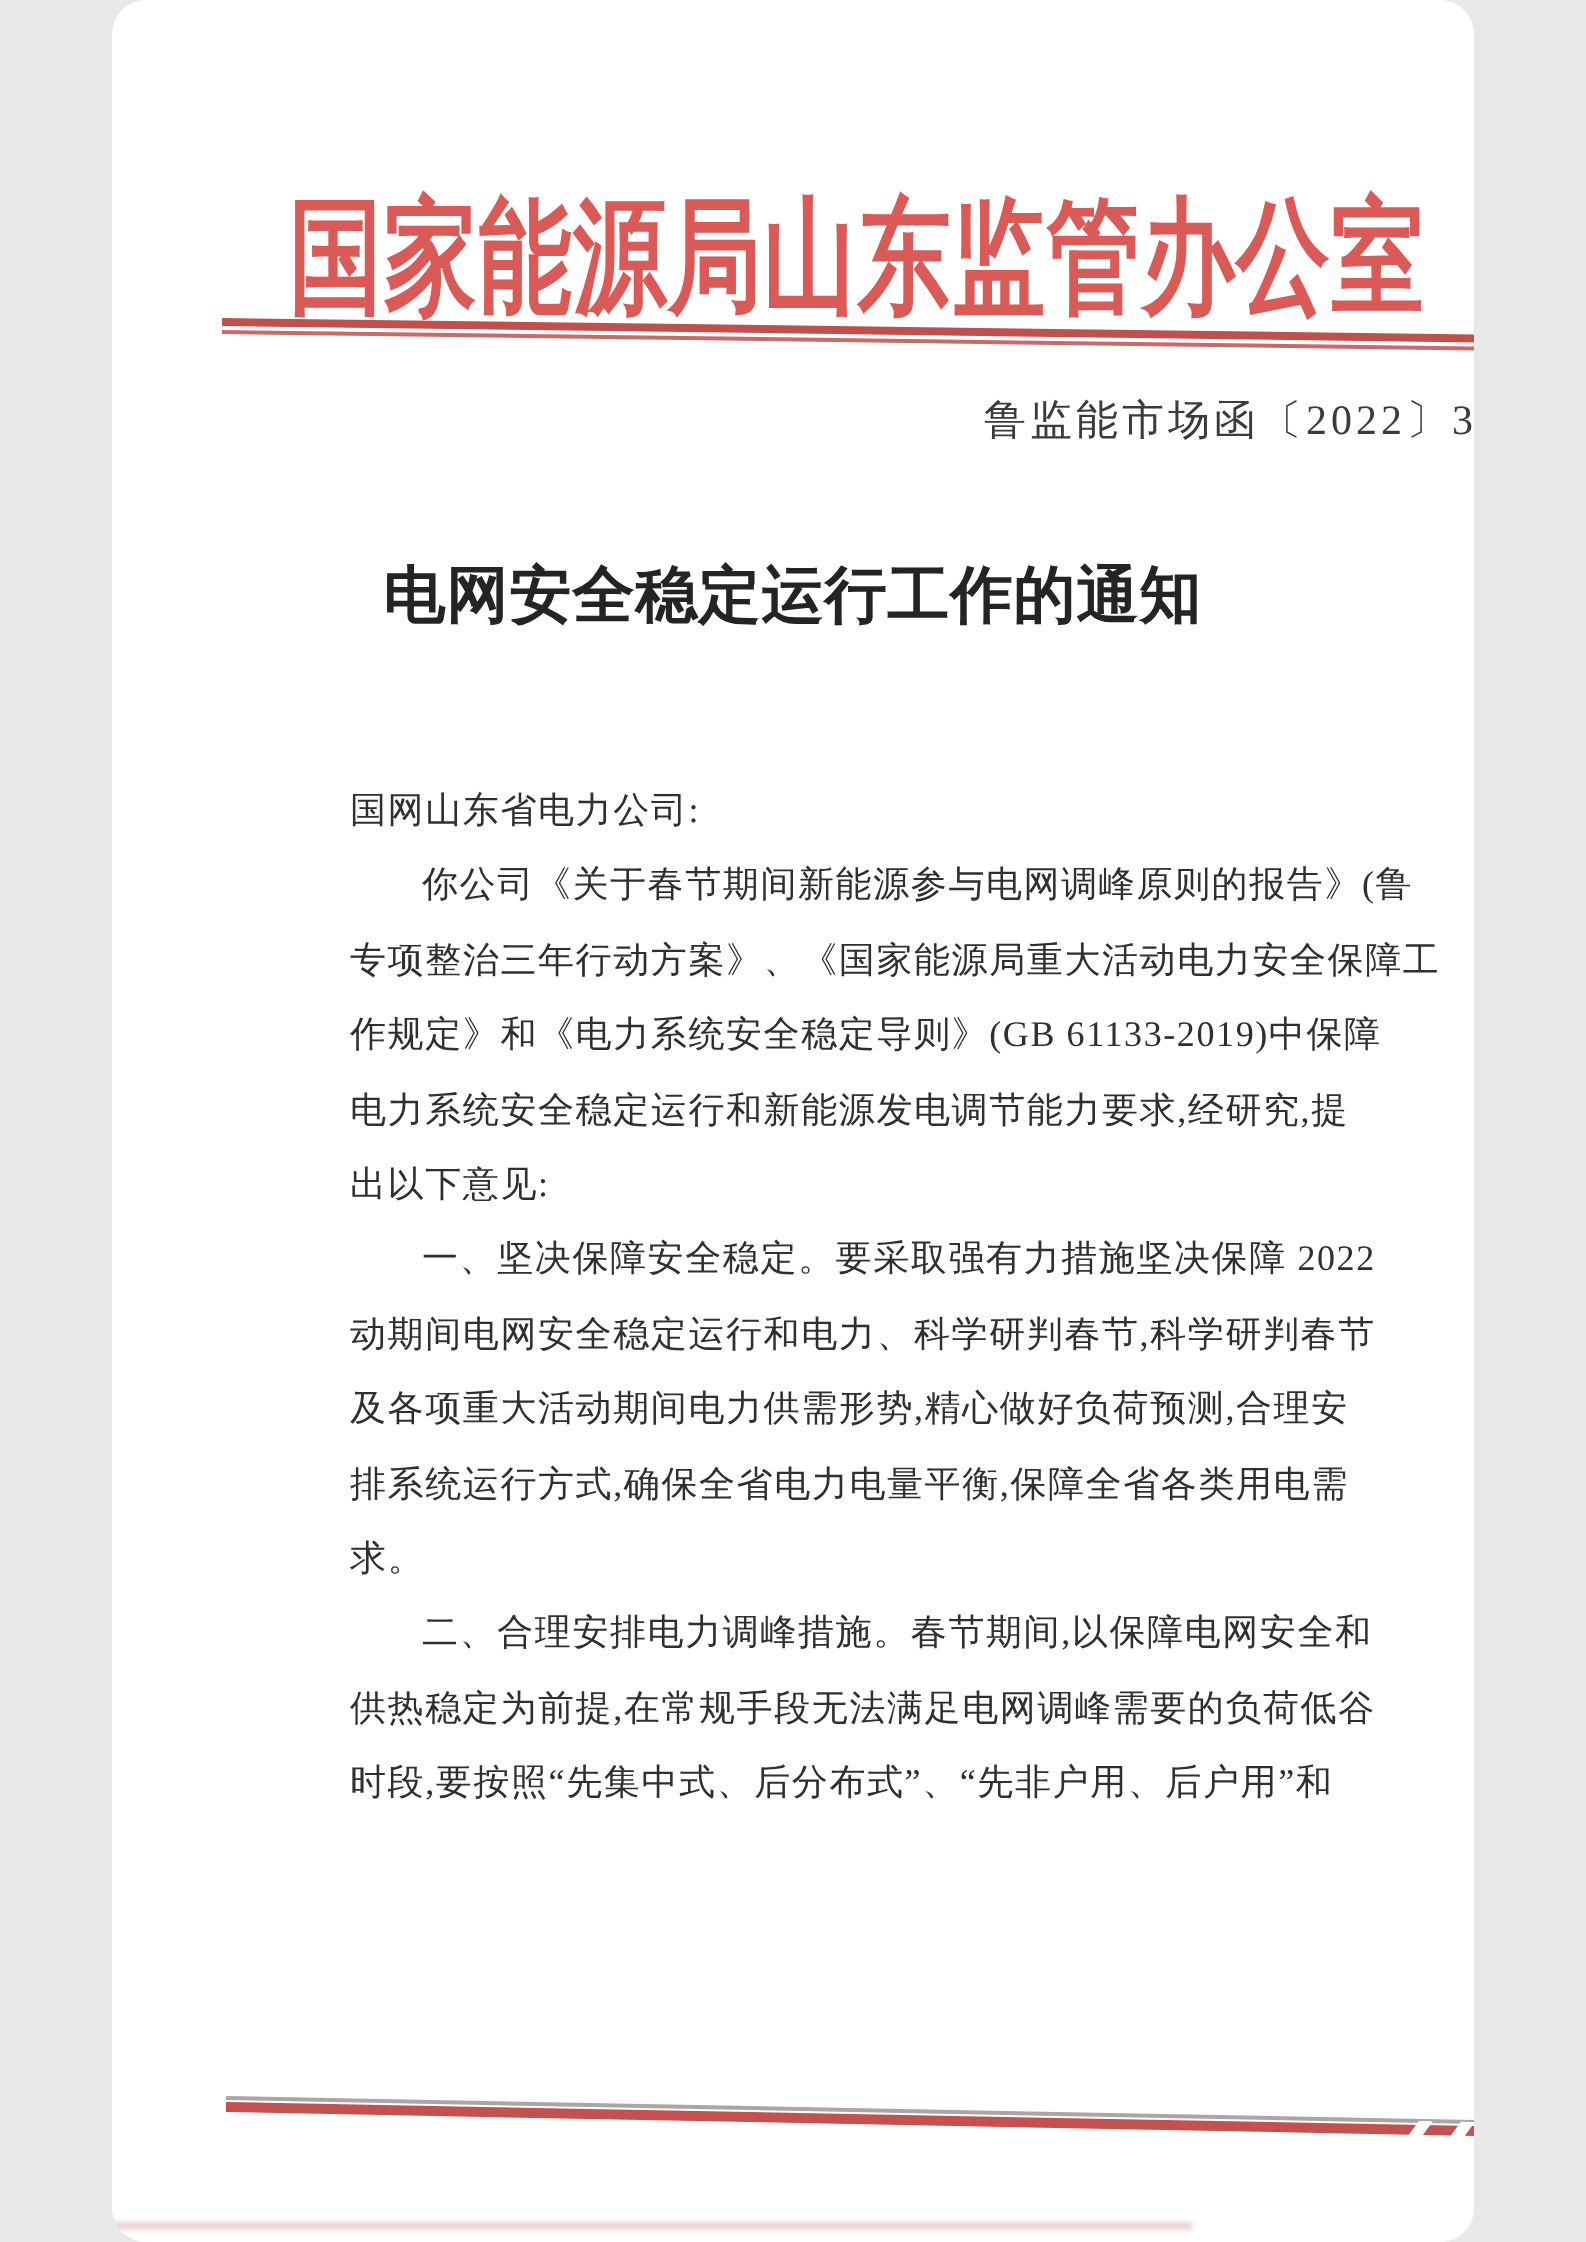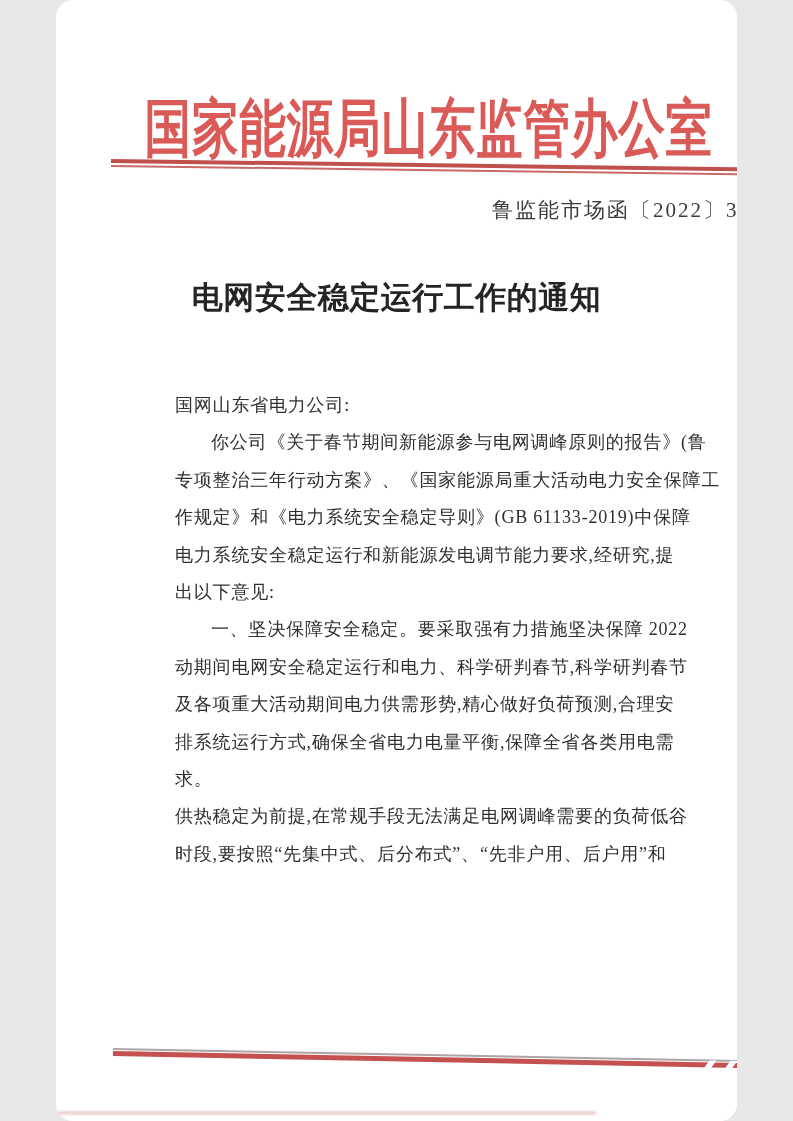--- a/index.html
+++ b/index.html
@@ -130,20 +130,21 @@
     <div class="line indent">你公司《关于春节期间新能源参与电网调峰原则的报告》(鲁</div>
     <div class="line">专项整治三年行动方案》、《国家能源局重大活动电力安全保障工</div>
     <div class="line">作规定》和《电力系统安全稳定导则》(GB 61133-2019)中保障</div>
     <div class="line">电力系统安全稳定运行和新能源发电调节能力要求,经研究,提</div>
     <div class="line">出以下意见:</div>
     <div class="line indent">一、坚决保障安全稳定。要采取强有力措施坚决保障 2022</div>
     <div class="line">动期间电网安全稳定运行和电力、科学研判春节,科学研判春节</div>
     <div class="line">及各项重大活动期间电力供需形势,精心做好负荷预测,合理安</div>
     <div class="line">排系统运行方式,确保全省电力电量平衡,保障全省各类用电需</div>
     <div class="line">求。</div>
+    <div class="line indent">二、合理安排电力调峰措施。春节期间,以保障电网安全和</div>
     <div class="line">供热稳定为前提,在常规手段无法满足电网调峰需要的负荷低谷</div>
     <div class="line">时段,要按照“先集中式、后分布式”、“先非户用、后户用”和</div>
   </div>
 
   <div class="footer-rule">
     <div class="fthin"></div>
     <div class="fthick">
       <span class="notch n1"></span>
       <span class="notch n2"></span>
     </div>

